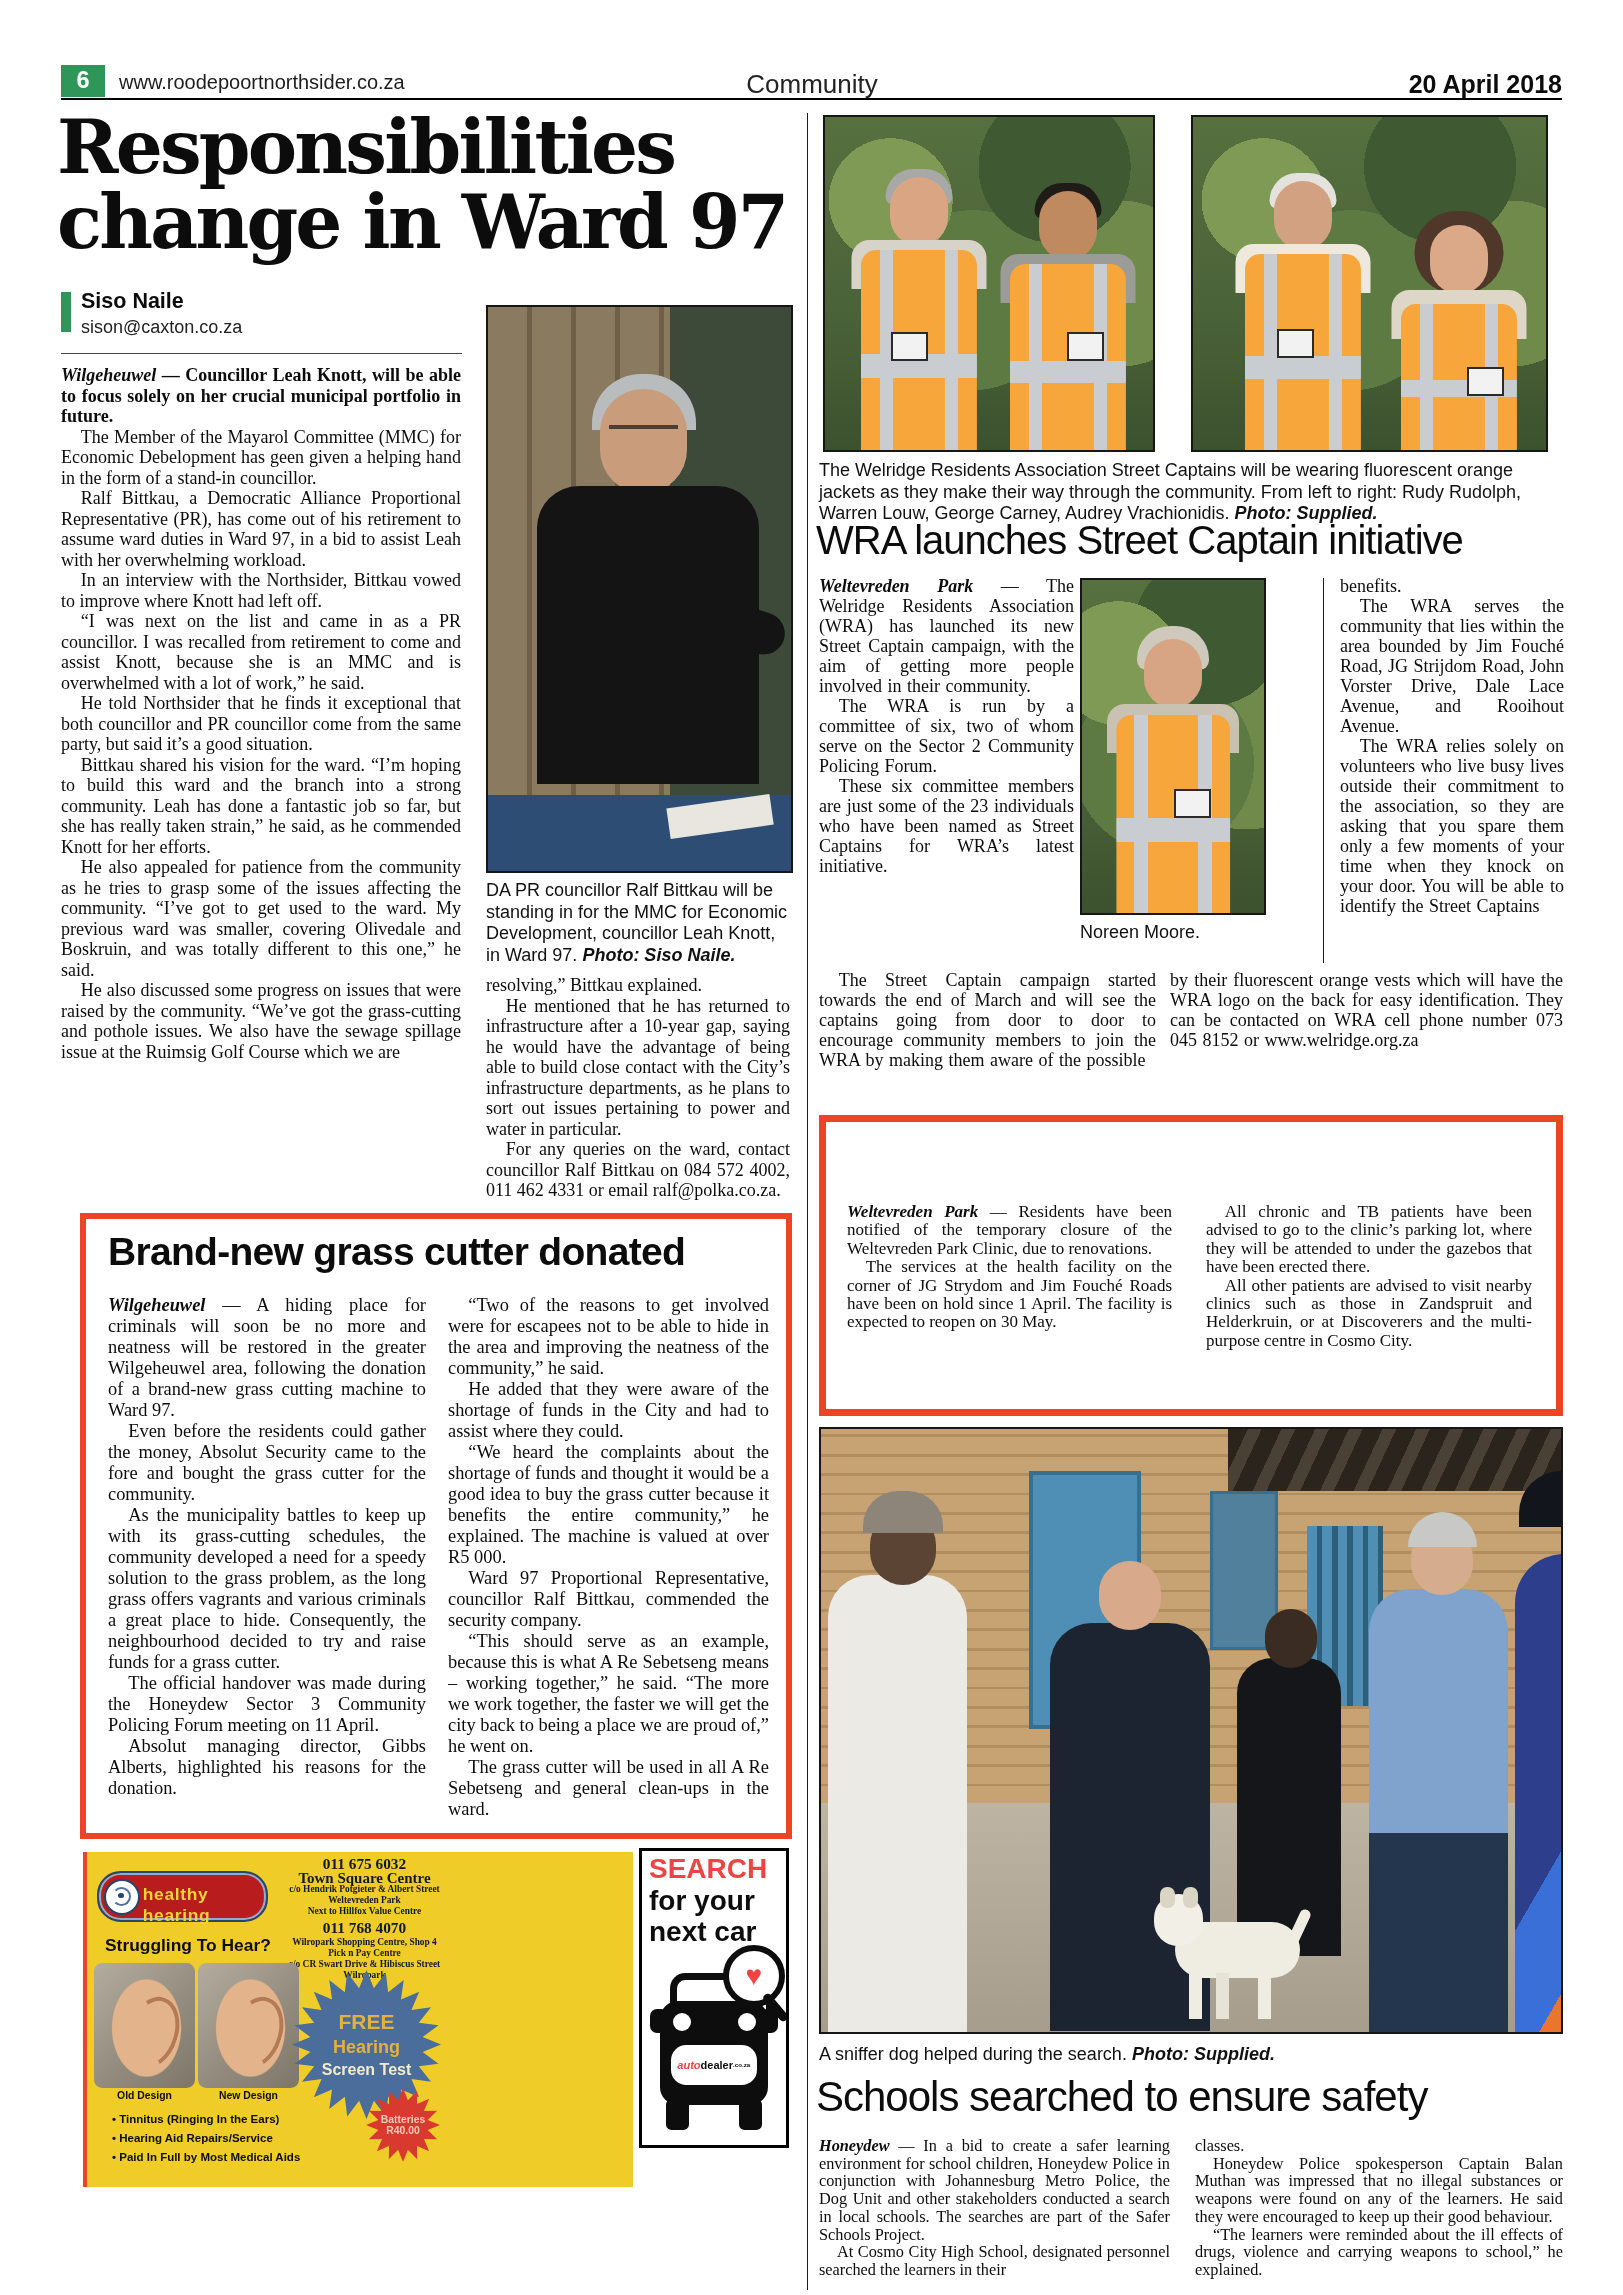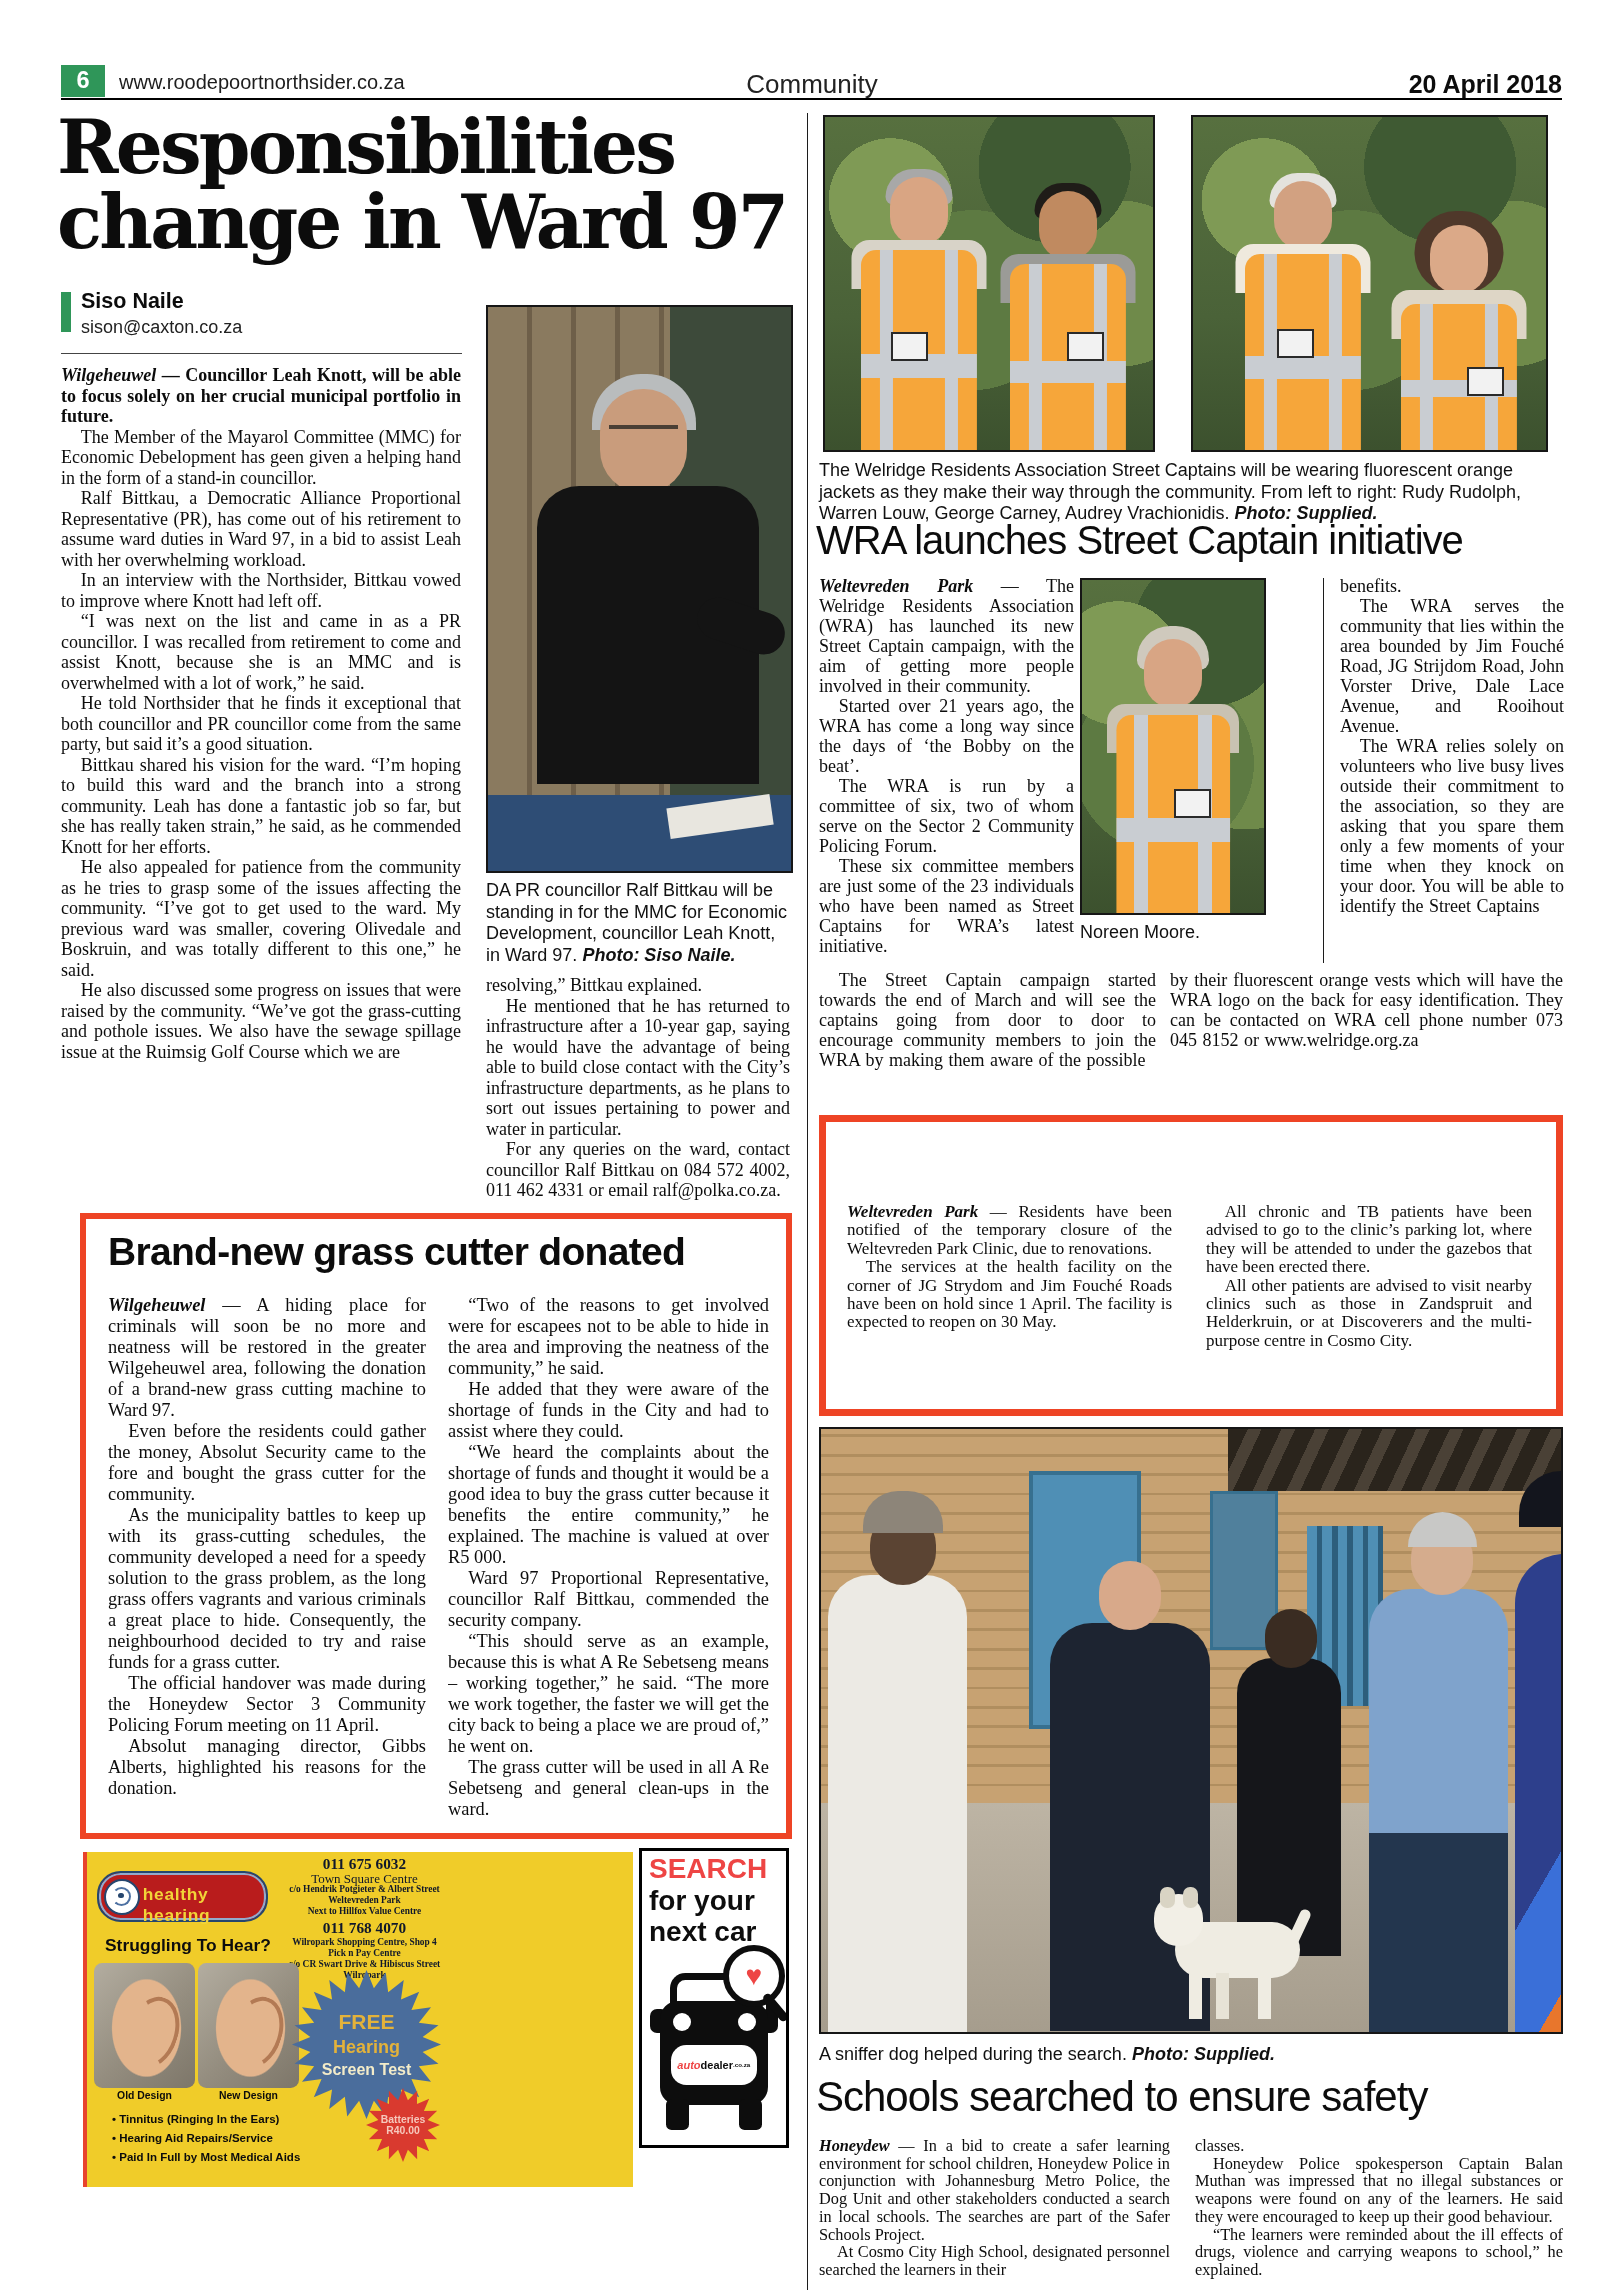--- a/index.html
+++ b/index.html
@@ -152,21 +152,20 @@
   </div>
   <div class="abs caption" style="left:819px;top:460px;width:744px;">
     <span>The Welridge Residents Association Street Captains will be wearing fluorescent orange jackets as they make their way through the community. From left to right: Rudy Rudolph, Warren Louw, George Carney, Audrey Vrachionidis.</span>
     <span class="credit">Photo: Supplied.</span>
   </div>
 
   <div class="abs h-sans" style="left:816px;top:519px;width:750px;font-size:40px;">WRA launches Street Captain initiative</div>
 
   <div class="abs col wra-text" style="left:819px;top:576px;width:255px;height:390px;overflow:hidden;">
     <p><span class="loc">Weltevreden Park</span><span> — </span><span>The Welridge Residents Association (WRA) has launched its new Street Captain campaign, with the aim of getting more people involved in their community.</span></p>
-    <p>Started over 21 years ago, the WRA has come a long way since the days of ‘the Bobby on the beat’.</p>
     <p>The WRA is run by a committee of six, two of whom serve on the Sector 2 Community Policing Forum.</p>
     <p>These six committee members are just some of the 23 individuals who have been named as Street Captains for WRA’s latest initiative.</p>
   </div>
 
   <div class="abs photo" style="left:1080px;top:578px;width:182px;height:333px;">
     <div class="foliage"></div>
     <div class="fig" style="left:25px;width:132px;height:298px;">
       <div class="hair" style="background:#cfc9bd;width:72px;height:44px;"></div>
       <div class="head" style="top:23.6px;background:#d8a584;"></div>
       <div class="shoulders" style="top:89px;background:#c9c2b2;"></div>
@@ -225,21 +224,21 @@
     <div class="abs" style="left:9.7px;top:19.4px;width:167px;height:47px;border-radius:23.6px;background:#b91c1c;border:2.8px solid #26466e;box-shadow:inset 0 0 0 2.1px #93aacb;">
       <div class="abs" style="left:5.6px;top:5.6px;width:32px;height:32px;border-radius:50%;background:#fff;border:2.1px solid #26466e;">
         <div class="abs" style="left:5.6px;top:5.6px;width:15.3px;height:15.3px;border-radius:50%;border:2.8px solid #4e71a2;border-left-color:transparent;"></div>
         <div class="abs" style="left:11.8px;top:11.8px;width:5.6px;height:5.6px;border-radius:50%;background:#26466e;"></div>
       </div>
       <div class="abs" style="left:44px;top:11px;font:bold 17.4px/1.2 'Liberation Sans',sans-serif;color:#f2d438;letter-spacing:0.7px;">healthy hearing</div>
     </div>
 
     <div class="abs ad-serif" style="left:177px;top:2.8px;width:201px;text-align:center;">
       <div style="font-weight:bold;font-size:15.3px;">011 675 6032</div>
-      <div style="font-weight:normal;font-size:13px;line-height:11px;">Town Square Centre</div>
+      <div style="font-weight:bold;font-size:15px;line-height:11px;">Town Square Centre</div>
       <div style="font-weight:bold;font-size:9.4px;line-height:11px;">c/o Hendrik Potgieter &amp; Albert Street</div>
       <div style="font-weight:bold;font-size:9.4px;line-height:11px;">Weltevreden Park</div>
       <div style="font-weight:bold;font-size:9.4px;line-height:11px;">Next to Hillfox Value Centre</div>
     </div>
     <div class="abs ad-serif" style="left:177px;top:67px;width:201px;text-align:center;">
       <div style="font-weight:bold;font-size:15.3px;">011 768 4070</div>
       <div style="font-weight:bold;font-size:9.4px;line-height:11px;">Wilropark Shopping Centre, Shop 4</div>
       <div style="font-weight:bold;font-size:9.4px;line-height:11px;">Pick n Pay Centre</div>
       <div style="font-weight:bold;font-size:9.4px;line-height:11px;">c/o CR Swart Drive &amp; Hibiscus Street</div>
       <div style="font-weight:bold;font-size:9.4px;line-height:11px;">Wilropark</div>

